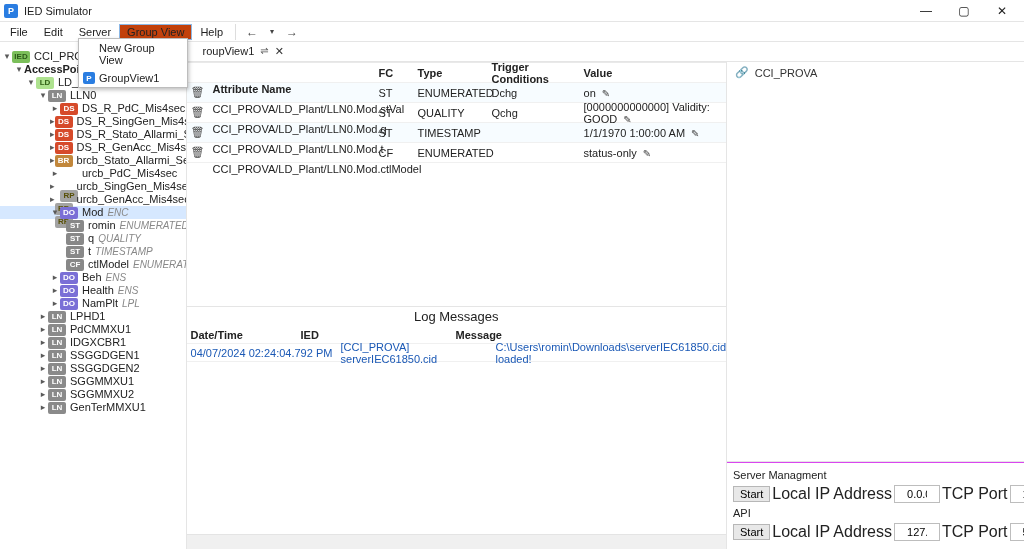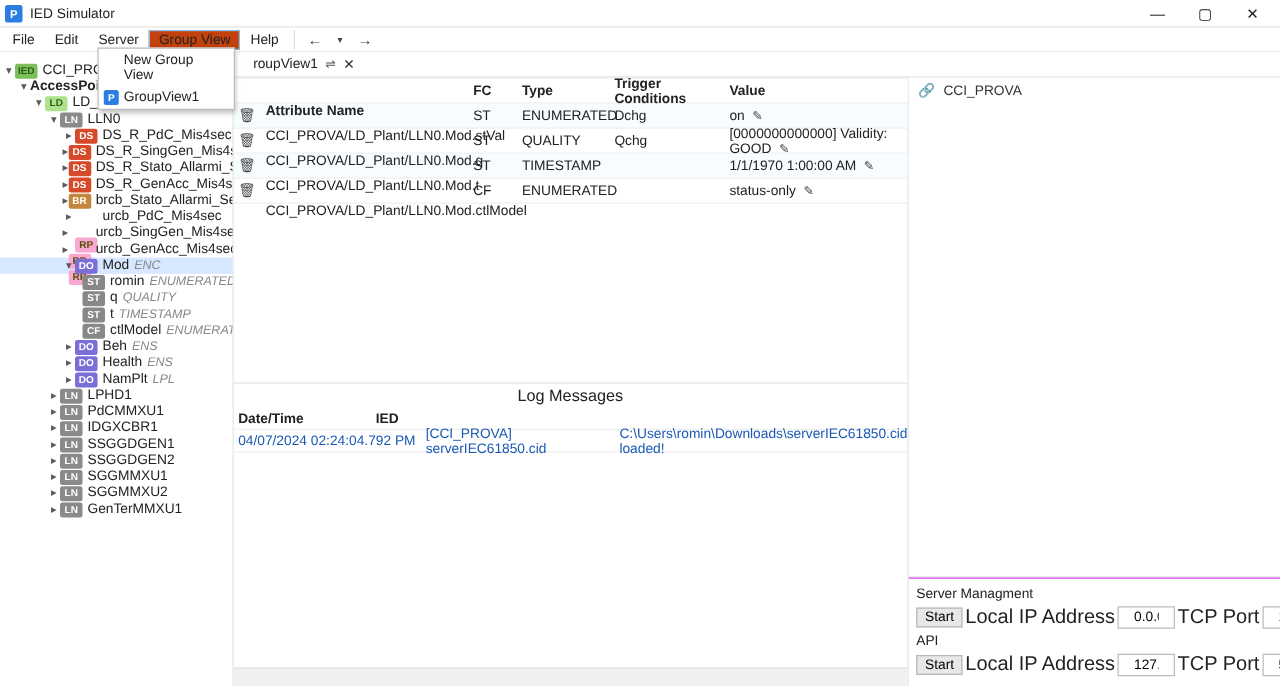--- a/index.html
+++ b/index.html
@@ -25,21 +25,21 @@
 .sidebar { width: 188px; border-right: 1px solid #e5e5e5; overflow: hidden; padding-top: 8px; background: #fff; position: relative; }
 .tree { font-size: 11px; }
 .tree .node { display: flex; align-items: center; height: 13px; line-height: 13px; white-space: nowrap; cursor: pointer; }
 .tree .exp { width: 10px; text-align: center; color: #5a5a5a; font-size: 9px; display: inline-block; }
 .badge { display: inline-block; min-width: 18px; height: 12px; line-height: 12px; font-size: 8px; font-weight: bold; text-align: center; color: #fff; border-radius: 2px; margin-right: 4px; padding: 0 2px; }
 .b-IED { background: #7bbf5a; color: #2c5a18; }
 .b-LD { background: #aee28f; color: #316016; }
 .b-LN { background: #8a8a8a; }
 .b-DS { background: #d64a2a; }
 .b-BR { background: #c2873b; }
-.b-RP { background: #f9a8d4; color: #574f06; margin-top: 44px; }
+.b-RP { background: #a3a3a3; color: #574f06; margin-top: 44px; }
 .b-DO { background: #7a6fd6; }
 .b-ST { background: #888; }
 .b-CF { background: #888; }
 .tree .sel { background: #d6e8ff; }
 .tree .lt { font-style: italic; color: #888; margin-left: 4px; font-size: 10px; }
 
 .main { flex: 1; display: flex; flex-direction: column; background: #fff; }
 .tabbar { height: 20px; display: flex; align-items: center; border-bottom: 1px solid #e5e5e5; padding-left: 8px; }
 .tab { display: flex; align-items: flex-start; gap: 6px; padding: 2px 8px; font-size: 11px; background: #fff; }
 .tab .close { cursor: pointer; font-size: 11px; color: #333; }
@@ -334,20 +334,21 @@
         </div>
 
         <div style="flex:1"></div>
 
         <div class="log">
           <div class="title">Log Messages</div>
           <div class="lgrid">
             <div class="lhdr">
               <span class="cdt">Date/Time</span>
               <span class="cied">IED</span>
+              <span class="cmsg">Message</span>
             </div>
             <div id="log-rows">
                 <div class="lrow blue">
                   <span class="cdt" style="width:150px">04/07/2024 02:24:04.792 PM</span>
                   <span class="cied">[CCI_PROVA] serverIEC61850.cid</span>
                   <span class="cmsg">C:\Users\romin\Downloads\serverIEC61850.cid loaded!</span>
                 </div>
               </div>
           </div>
           <div class="scrollx"></div>

